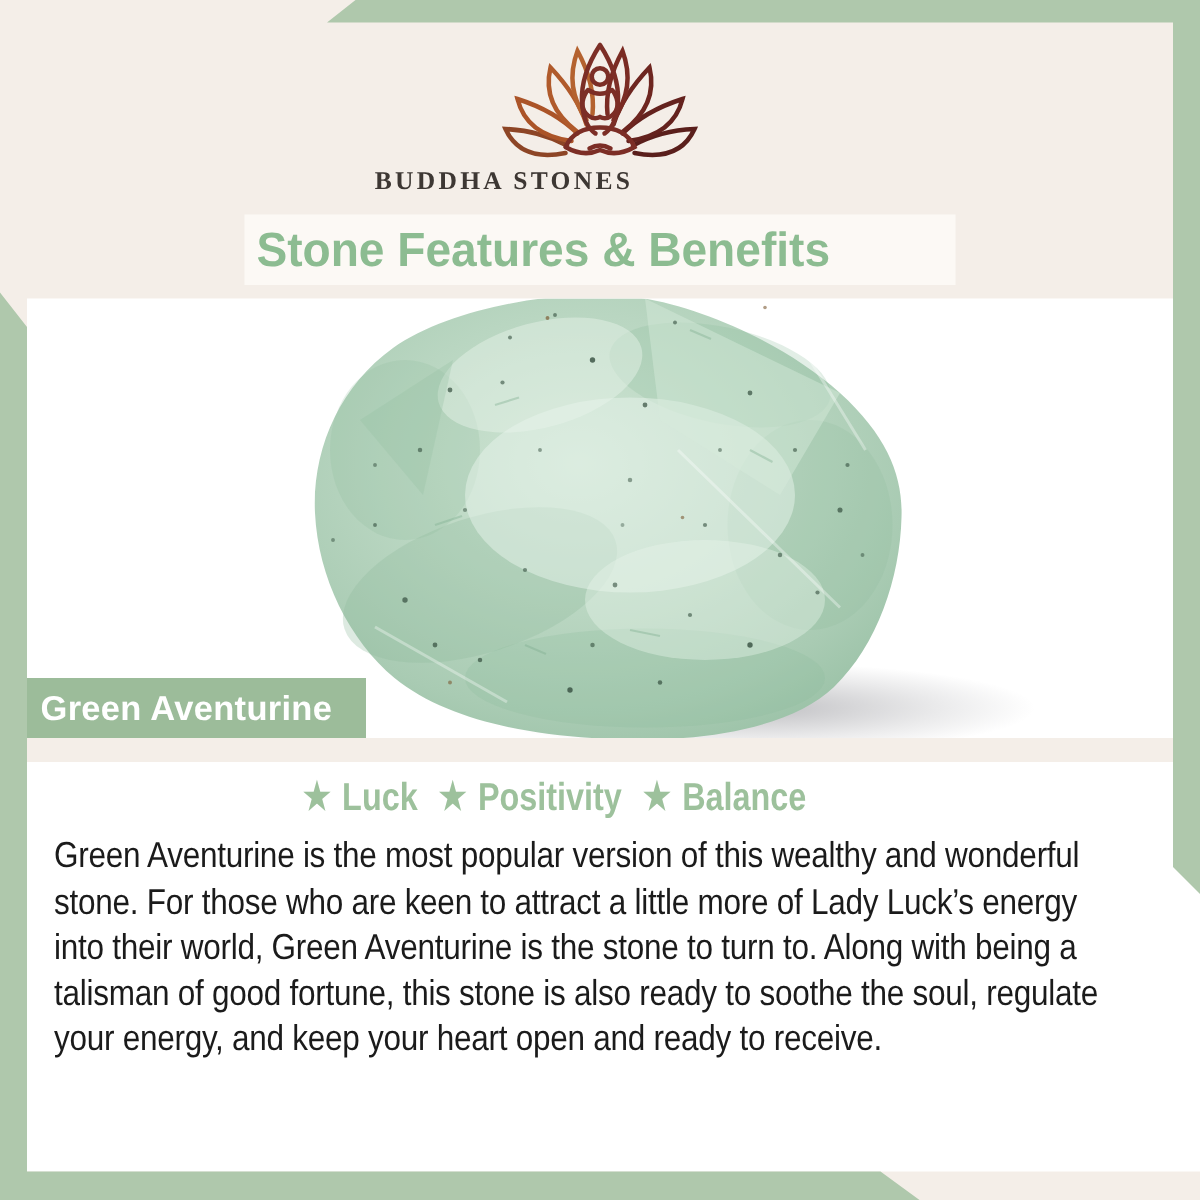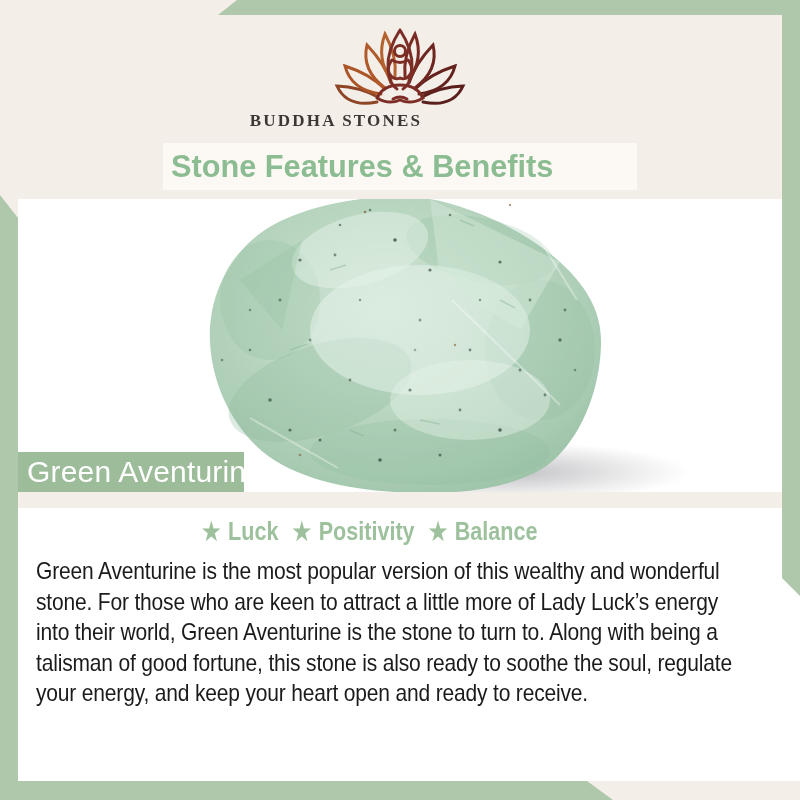--- a/index.html
+++ b/index.html
@@ -31,21 +31,21 @@
     left:18px;top:199px;width:764px;height:293px;
     background:var(--panel-bg,#ffffff);overflow:hidden;
   }
   
   .stone-name-label{
     left:18px;top:452px;width:226px;height:40px;
     background:var(--label-bg,#9cbc9a);
     display:flex;align-items:center;
   }
   .stone-name-text{
-    color:#ffffff;font-weight:normal;font-size:30px;padding-left:9px;
+    color:#ffffff;font-weight:bold;font-size:23px;padding-left:9px;
     white-space:nowrap;letter-spacing:0.2px;
   }
   
   .text-panel{
     left:18px;top:508px;width:782px;height:273px;
     background:var(--panel-bg,#ffffff);
   }
   .benefits-line{
     left:202px;top:514px;height:34px;white-space:nowrap;
     font-size:26px;font-weight:bold;color:var(--benefit-text,#9dc19c);

